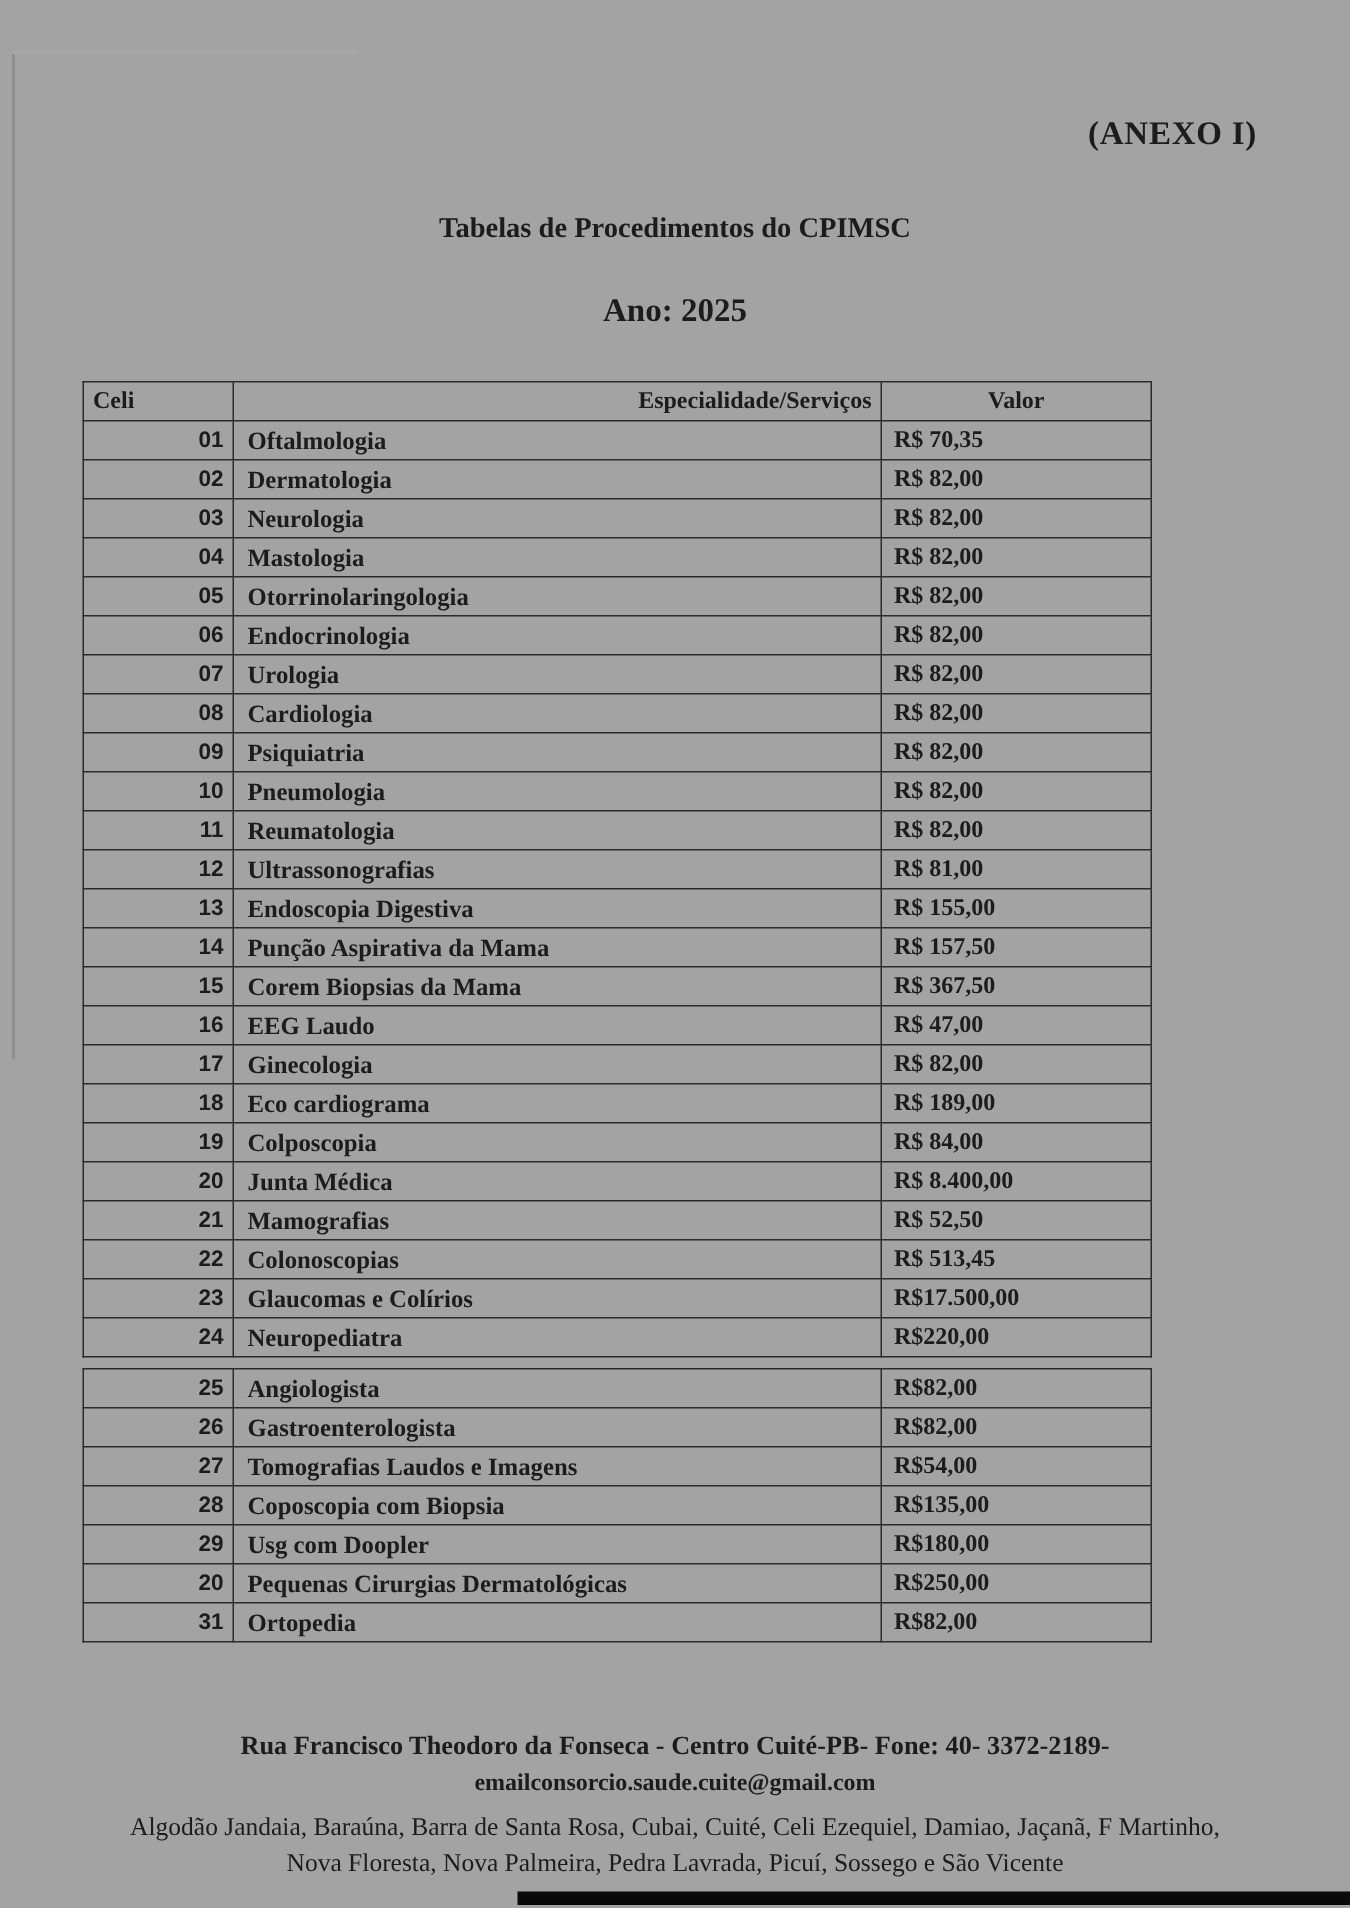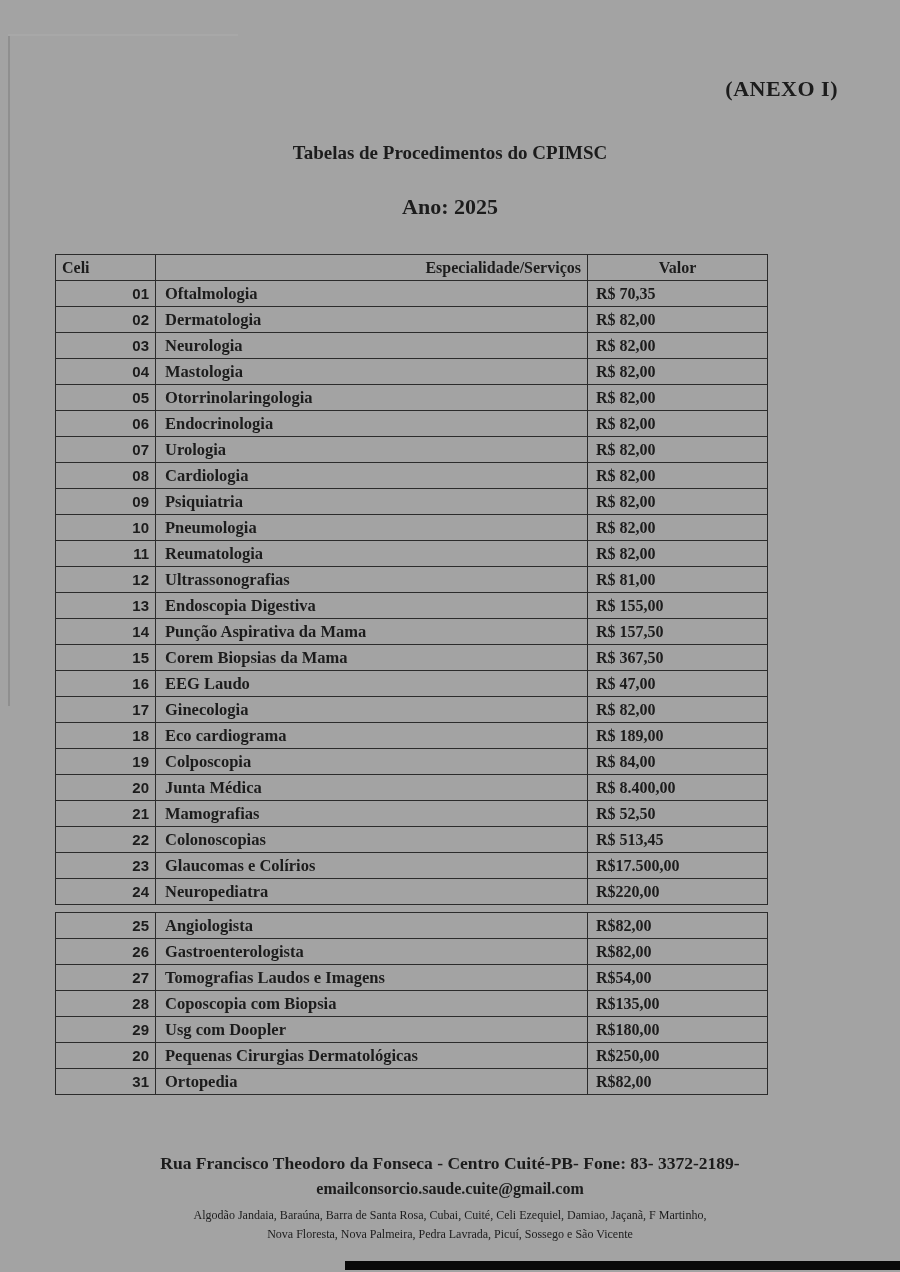--- a/index.html
+++ b/index.html
@@ -94,21 +94,21 @@
     font-size: 17.5px;
     font-weight: bold;
   }
   .footer-email {
     margin-top: 6px;
     font-size: 16px;
     font-weight: bold;
   }
   .footer-cities {
     margin-top: 4px;
-    font-size: 12px;
+    font-size: 17px;
     text-align: center;
   }
   .footer-cities.first { margin-top: 10px; }
 </style>
 </head>
 <body>
 
 <div class="page">
 
   <div class="edge-left"></div>
@@ -298,21 +298,21 @@
           <tr>
             <td class="col-ordem">31</td>
             <td class="col-especialidade">Ortopedia</td>
             <td class="col-valor">R$82,00</td>
           </tr>
         </tbody>
     </table>
   </div>
 
   <div class="footer">
-    <div class="footer-address">Rua Francisco Theodoro da Fonseca - Centro Cuité-PB- Fone: 83- 3372-2189-</div>
+    <div class="footer-address">Rua Francisco Theodoro da Fonseca - Centro Cuité-PB- Fone: 40- 3372-2189-</div>
     <div class="footer-email">emailconsorcio.saude.cuite@gmail.com</div>
     <div class="footer-cities first">Algodão Jandaia, Baraúna, Barra de Santa Rosa, Cubai, Cuité, Celi Ezequiel, Damiao, Jaçanã, F Martinho,</div>
     <div class="footer-cities">Nova Floresta, Nova Palmeira, Pedra Lavrada, Picuí, Sossego e São Vicente</div>
   </div>
 
   <div class="bottom-bar"></div>
 
 </div>
 
 </body></html>

